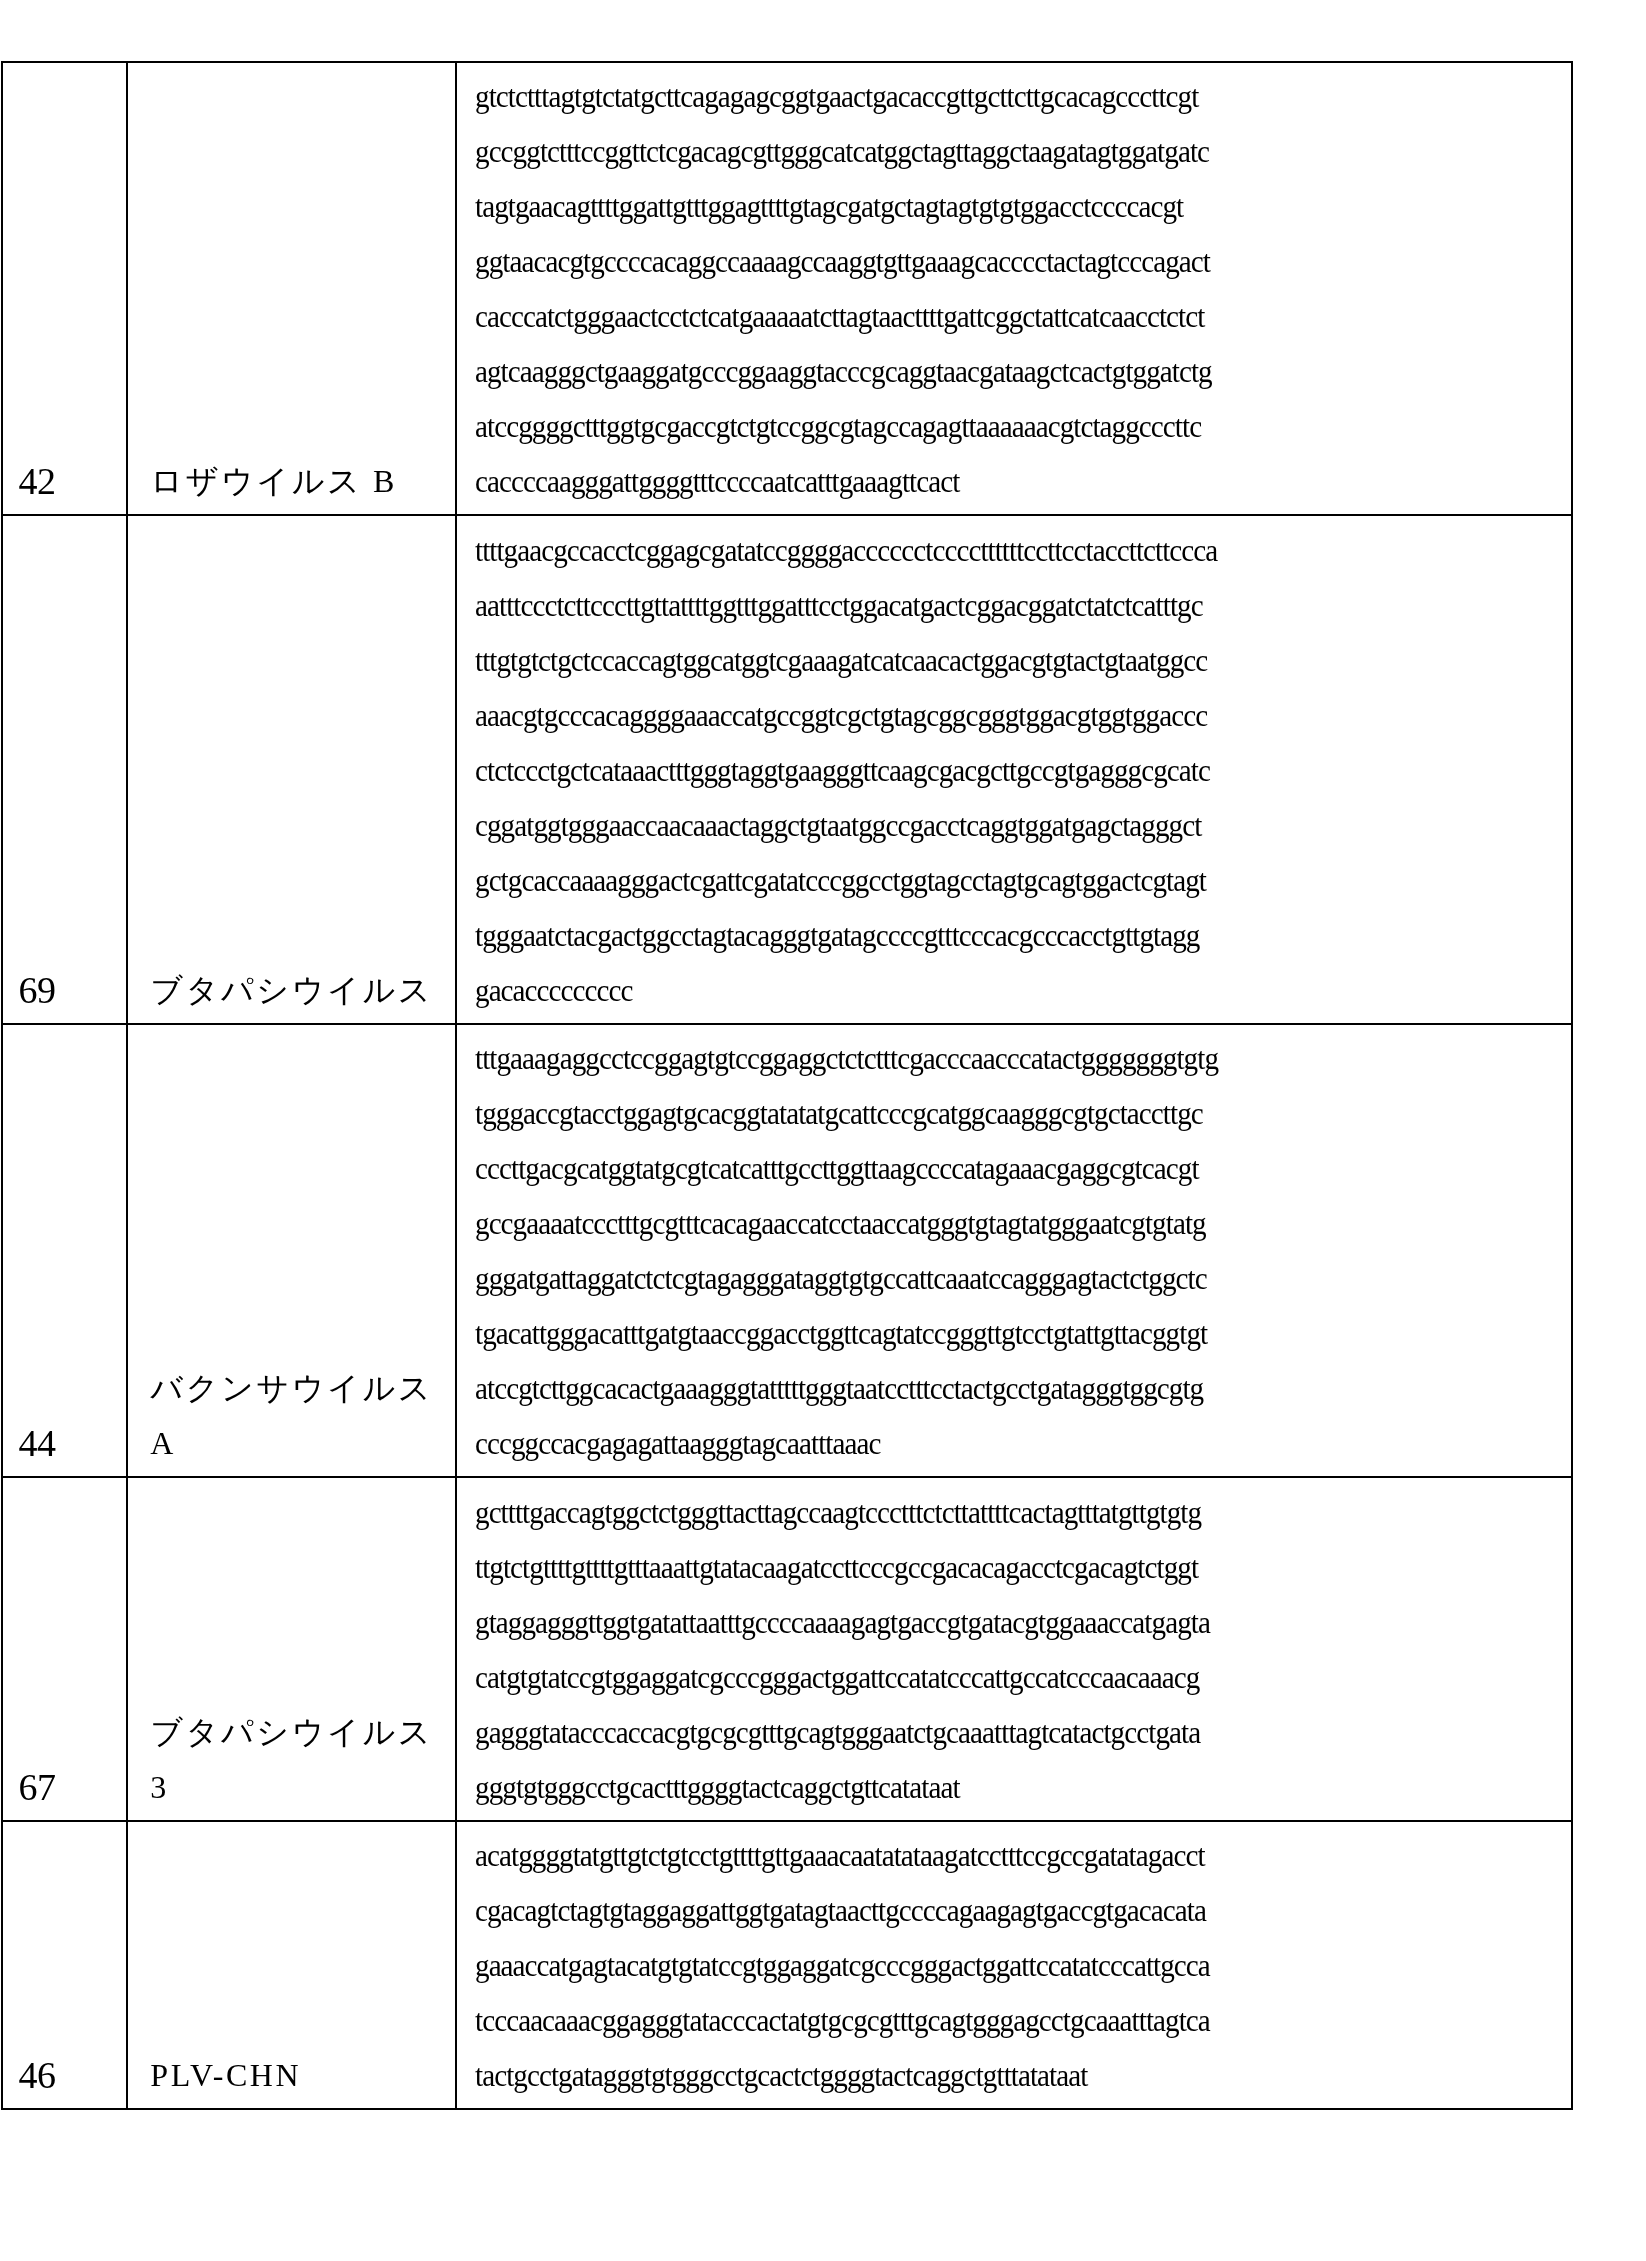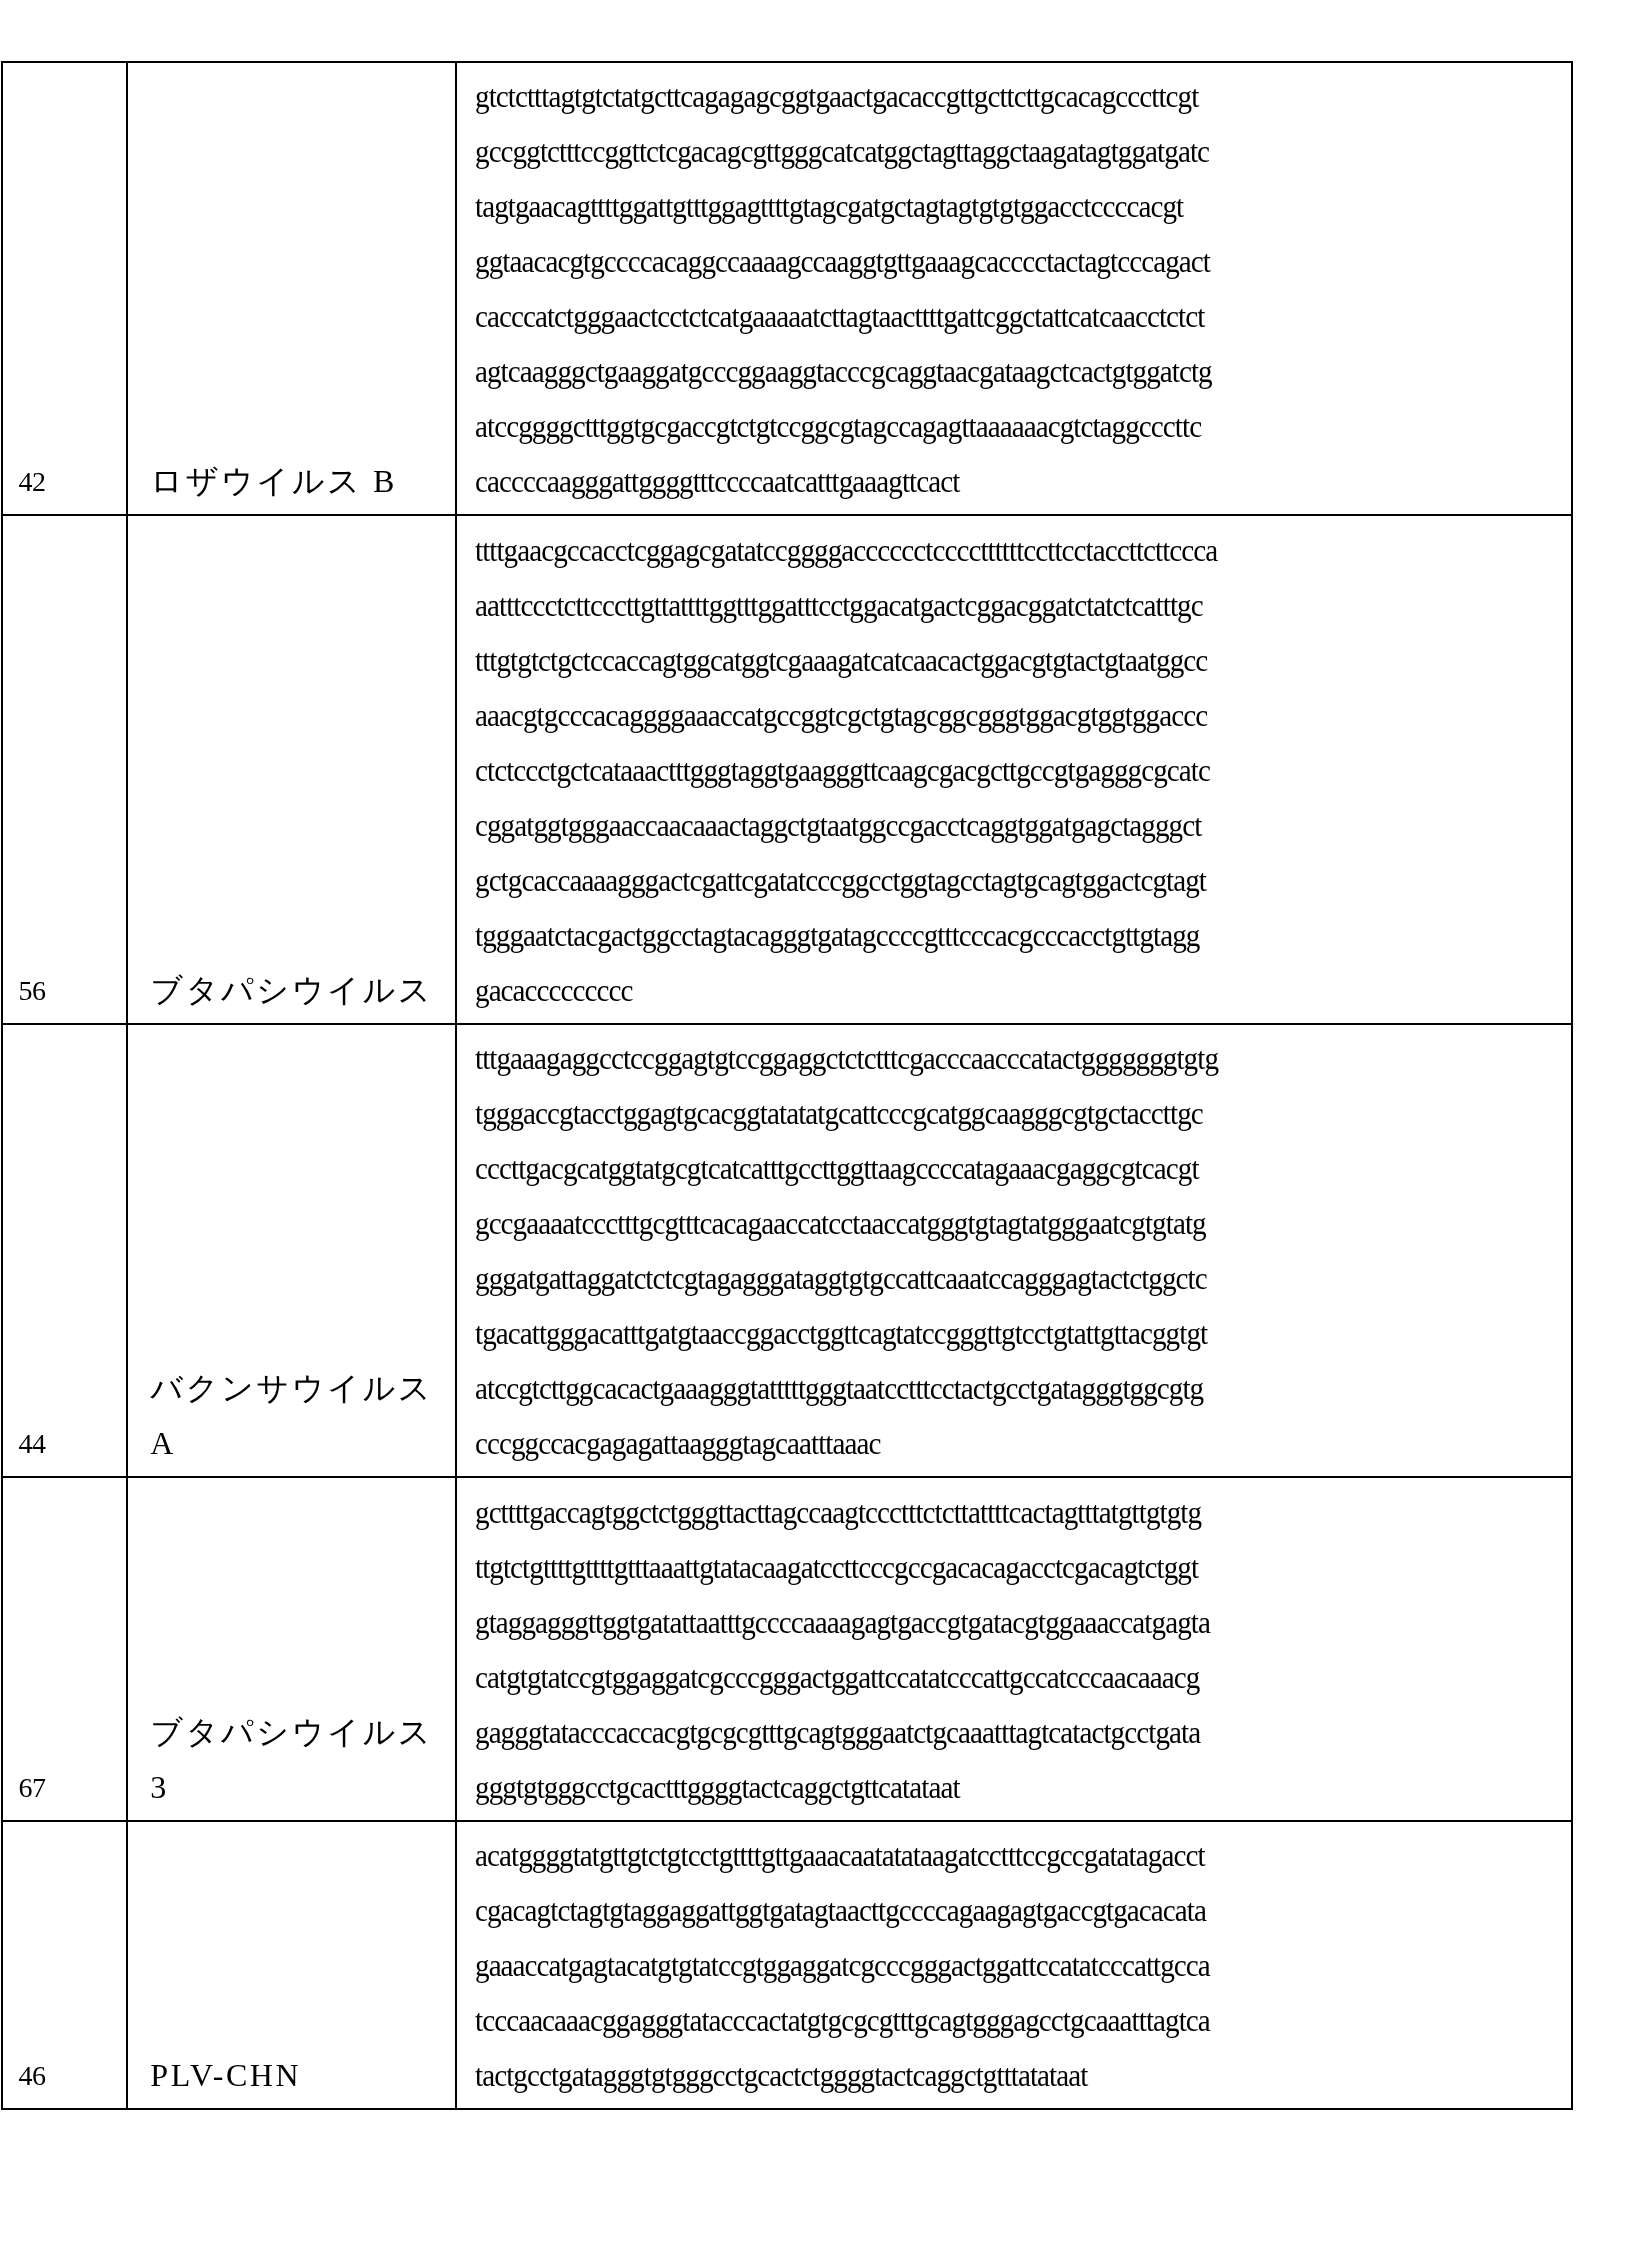--- a/index.html
+++ b/index.html
@@ -25,21 +25,21 @@
     }
     .seq-table td {
       border: 2.6px solid #000000;
       vertical-align: bottom;
       padding: 0;
     }
     .col-id { width: 125px; }
     .col-name { width: 329px; }
     .col-seq { width: auto; }
     .cell-id {
-      font-size: 28px;
+      font-size: 38px;
       line-height: 55px;
       padding: 0 0 5.1px 15.3px !important;
       letter-spacing: -0.6px;
     }
     .cell-name {
       font-size: 32px;
       line-height: 55px;
       padding: 0 12.8px 5.1px 22px !important;
       letter-spacing: 2.6px;
       word-break: break-all;
@@ -78,21 +78,21 @@
         <span class="seq-line">tagtgaacagttttggattgtttggagttttgtagcgatgctagtagtgtgtggacctccccacgt</span>
         <span class="seq-line">ggtaacacgtgccccacaggccaaaagccaaggtgttgaaagcacccctactagtcccagact</span>
         <span class="seq-line">cacccatctgggaactcctctcatgaaaaatcttagtaacttttgattcggctattcatcaacctctct</span>
         <span class="seq-line">agtcaagggctgaaggatgcccggaaggtacccgcaggtaacgataagctcactgtggatctg</span>
         <span class="seq-line">atccggggctttggtgcgaccgtctgtccggcgtagccagagttaaaaaacgtctaggcccttc</span>
         <span class="seq-line">caccccaagggattggggtttccccaatcatttgaaagttcact</span>
       </td>
     </tr>
 
     <tr>
-      <td class="cell-id">56</td>
+      <td class="cell-id">69</td>
       <td class="cell-name">ブタパシウイルス</td>
       <td class="cell-seq">
         <span class="seq-line">ttttgaacgccacctcggagcgatatccggggacccccctccccttttttccttcctaccttcttccca</span>
         <span class="seq-line">aatttccctcttcccttgttattttggtttggatttcctggacatgactcggacggatctatctcatttgc</span>
         <span class="seq-line">tttgtgtctgctccaccagtggcatggtcgaaagatcatcaacactggacgtgtactgtaatggcc</span>
         <span class="seq-line">aaacgtgcccacaggggaaaccatgccggtcgctgtagcggcgggtggacgtggtggaccc</span>
         <span class="seq-line">ctctccctgctcataaactttgggtaggtgaagggttcaagcgacgcttgccgtgagggcgcatc</span>
         <span class="seq-line">cggatggtgggaaccaacaaactaggctgtaatggccgacctcaggtggatgagctagggct</span>
         <span class="seq-line">gctgcaccaaaagggactcgattcgatatcccggcctggtagcctagtgcagtggactcgtagt</span>
         <span class="seq-line">tgggaatctacgactggcctagtacagggtgatagccccgtttcccacgcccacctgttgtagg</span>

